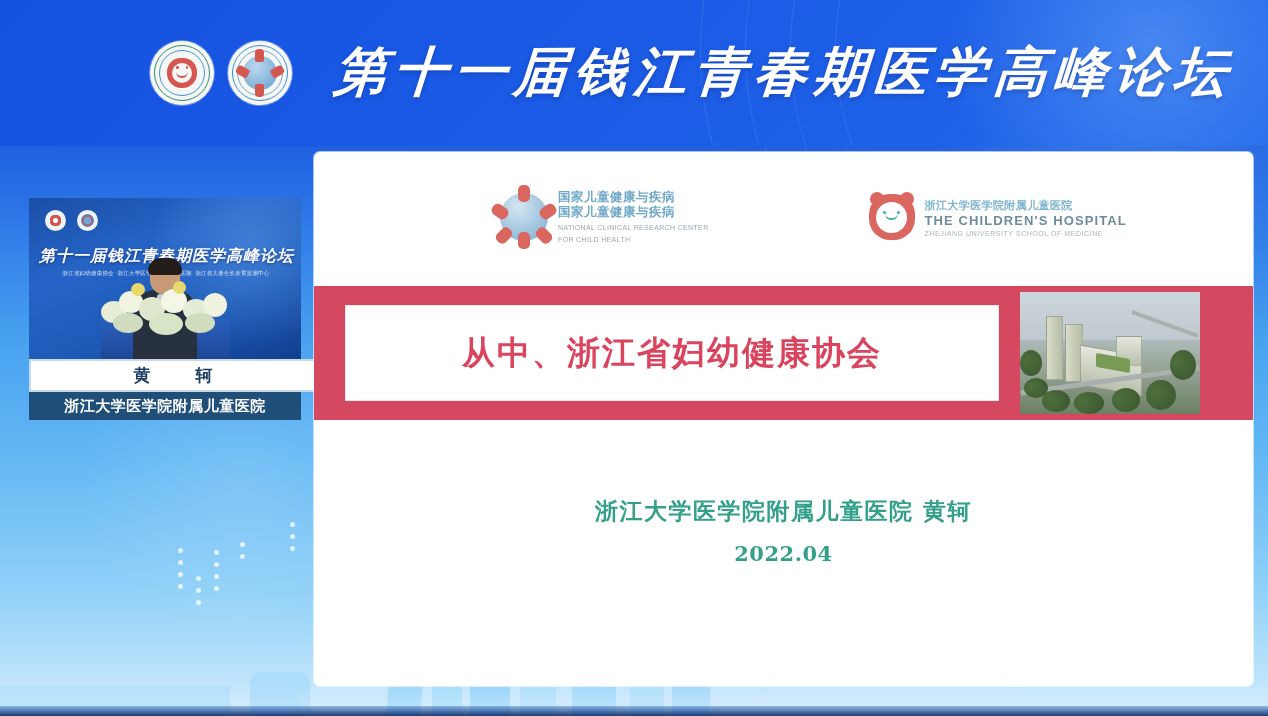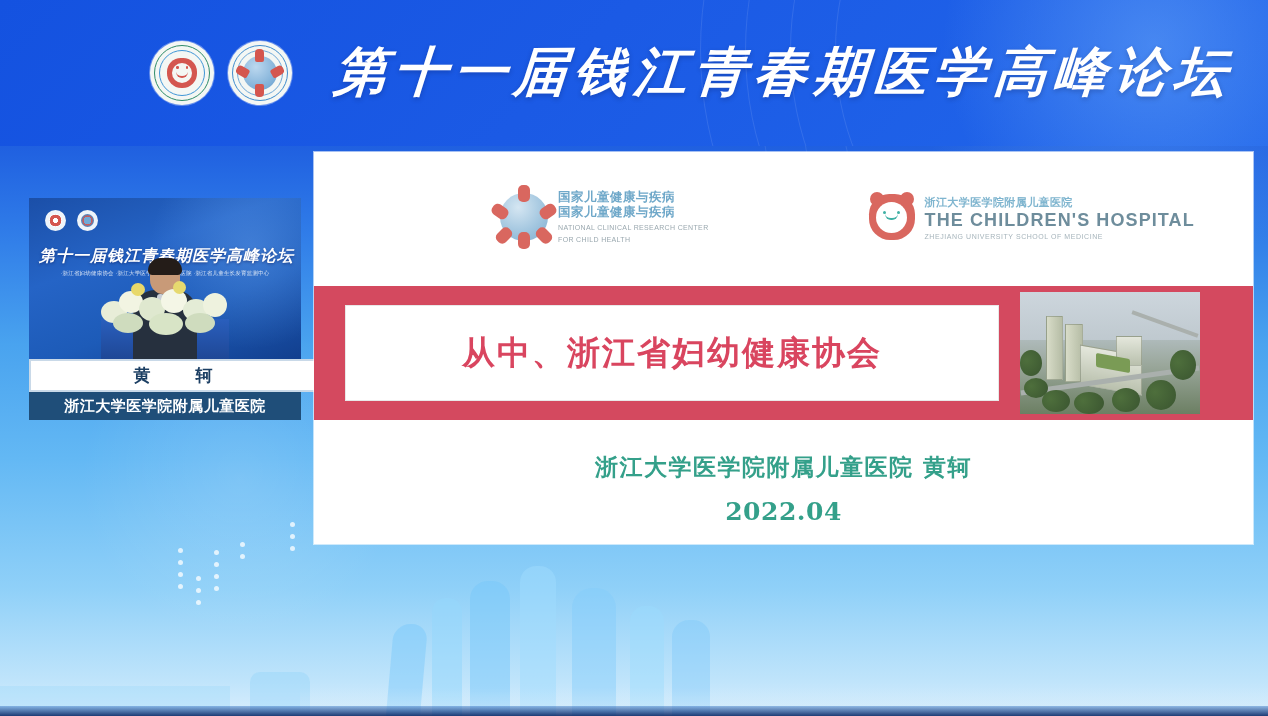--- a/index.html
+++ b/index.html
@@ -213,23 +213,24 @@
     font-family: "DejaVu Serif", "Liberation Serif", serif;
   }
   .affil-box {
     width: 272px; height: 28px; background: #1f4e79;
     display: flex; align-items: center; justify-content: center;
   }
   .affil-text { color: #ffffff; font-size: 15px; font-weight: 700; letter-spacing: .5px; }
 
   
   #slide {
-    position: absolute; left: 314px; top: 152px; width: 939px; height: 392px;
+    position: absolute; left: 314px; top: 152px; width: 939px; height: 534px;
     background: #ffffff;
     box-shadow: 0 0 0 1px rgba(255,255,255,0.6);
+    border-radius: 6px;
   }
   .slide-logos {
     position: absolute; left: 0; top: 38px; width: 939px;
     display: flex; align-items: center; padding-left: 186px; gap: 160px;
   }
   .sl-group { display: flex; align-items: center; gap: 10px; }
   .sl-globe {
     width: 48px; height: 48px; border-radius: 50%; position: relative;
     background: radial-gradient(circle at 38% 30%, #d5e6f2, #9cc2dd 62%, #7fadd0 100%);
   }
@@ -260,21 +261,21 @@
   .sl-lion .face .eye {
     position: absolute; top: 0; width: 3px; height: 3px; background: #3fb0a4; border-radius: 50%;
   }
   .sl-lion .face .eye.l { left: 0; }
   .sl-lion .face .eye.r { right: 0; }
   .sl-lion .face .mouth {
     position: absolute; left: 2px; top: 3px; width: 13px; height: 6px;
     border-bottom: 2.2px solid #3fb0a4; border-radius: 0 0 13px 13px;
   }
   .sl2-cn { color: #7fb5cf; font-size: 11px; font-weight: 700; letter-spacing: .4px; }
-  .sl2-en { color: #6e8d9c; font-size: 18px; font-weight: 700; letter-spacing: 1.1px; margin-top: 0; }
+  .sl2-en { color: #6e8d9c; font-size: 13px; font-weight: 700; letter-spacing: 1.1px; margin-top: 0; }
   .sl2-en2 { color: #a6b4bb; font-size: 7px; letter-spacing: .55px; margin-top: 2px; }
 
   
   .red-band {
     position: absolute; left: 0; top: 134px; width: 939px; height: 134px;
     background: #d4495f;
     display: flex; align-items: center;
   }
   .red-inner-white {
     position: absolute; left: 31px; top: 19px; width: 654px; height: 96px;
@@ -305,23 +306,24 @@
   .hp-trees { position: absolute; background: radial-gradient(circle at 30% 40%, #4e6f3c, #3a5530); border-radius: 50%; }
   .hp-road { position: absolute; background: #aab0ad; }
 
   
   .author-block {
     position: absolute; left: 0; top: 300px; width: 939px; text-align: center;
   }
   .author-line {
     color: #34a08a; font-size: 23px; font-weight: 700; letter-spacing: 1.5px;
     font-family: "DejaVu Sans", "Liberation Sans", sans-serif;
+    margin-top: 44px;
   }
   .author-date {
-    color: #34a08a; font-size: 25px; font-weight: 700; margin-top: 14px;
+    color: #34a08a; font-size: 21px; font-weight: 700; margin-top: 14px;
     font-family: "DejaVu Serif", "Liberation Serif", serif;
     letter-spacing: .5px;
   }
 </style>
 </head>
 <body>
 
 <div id="stage">
 
   <div class="wave-layer">

